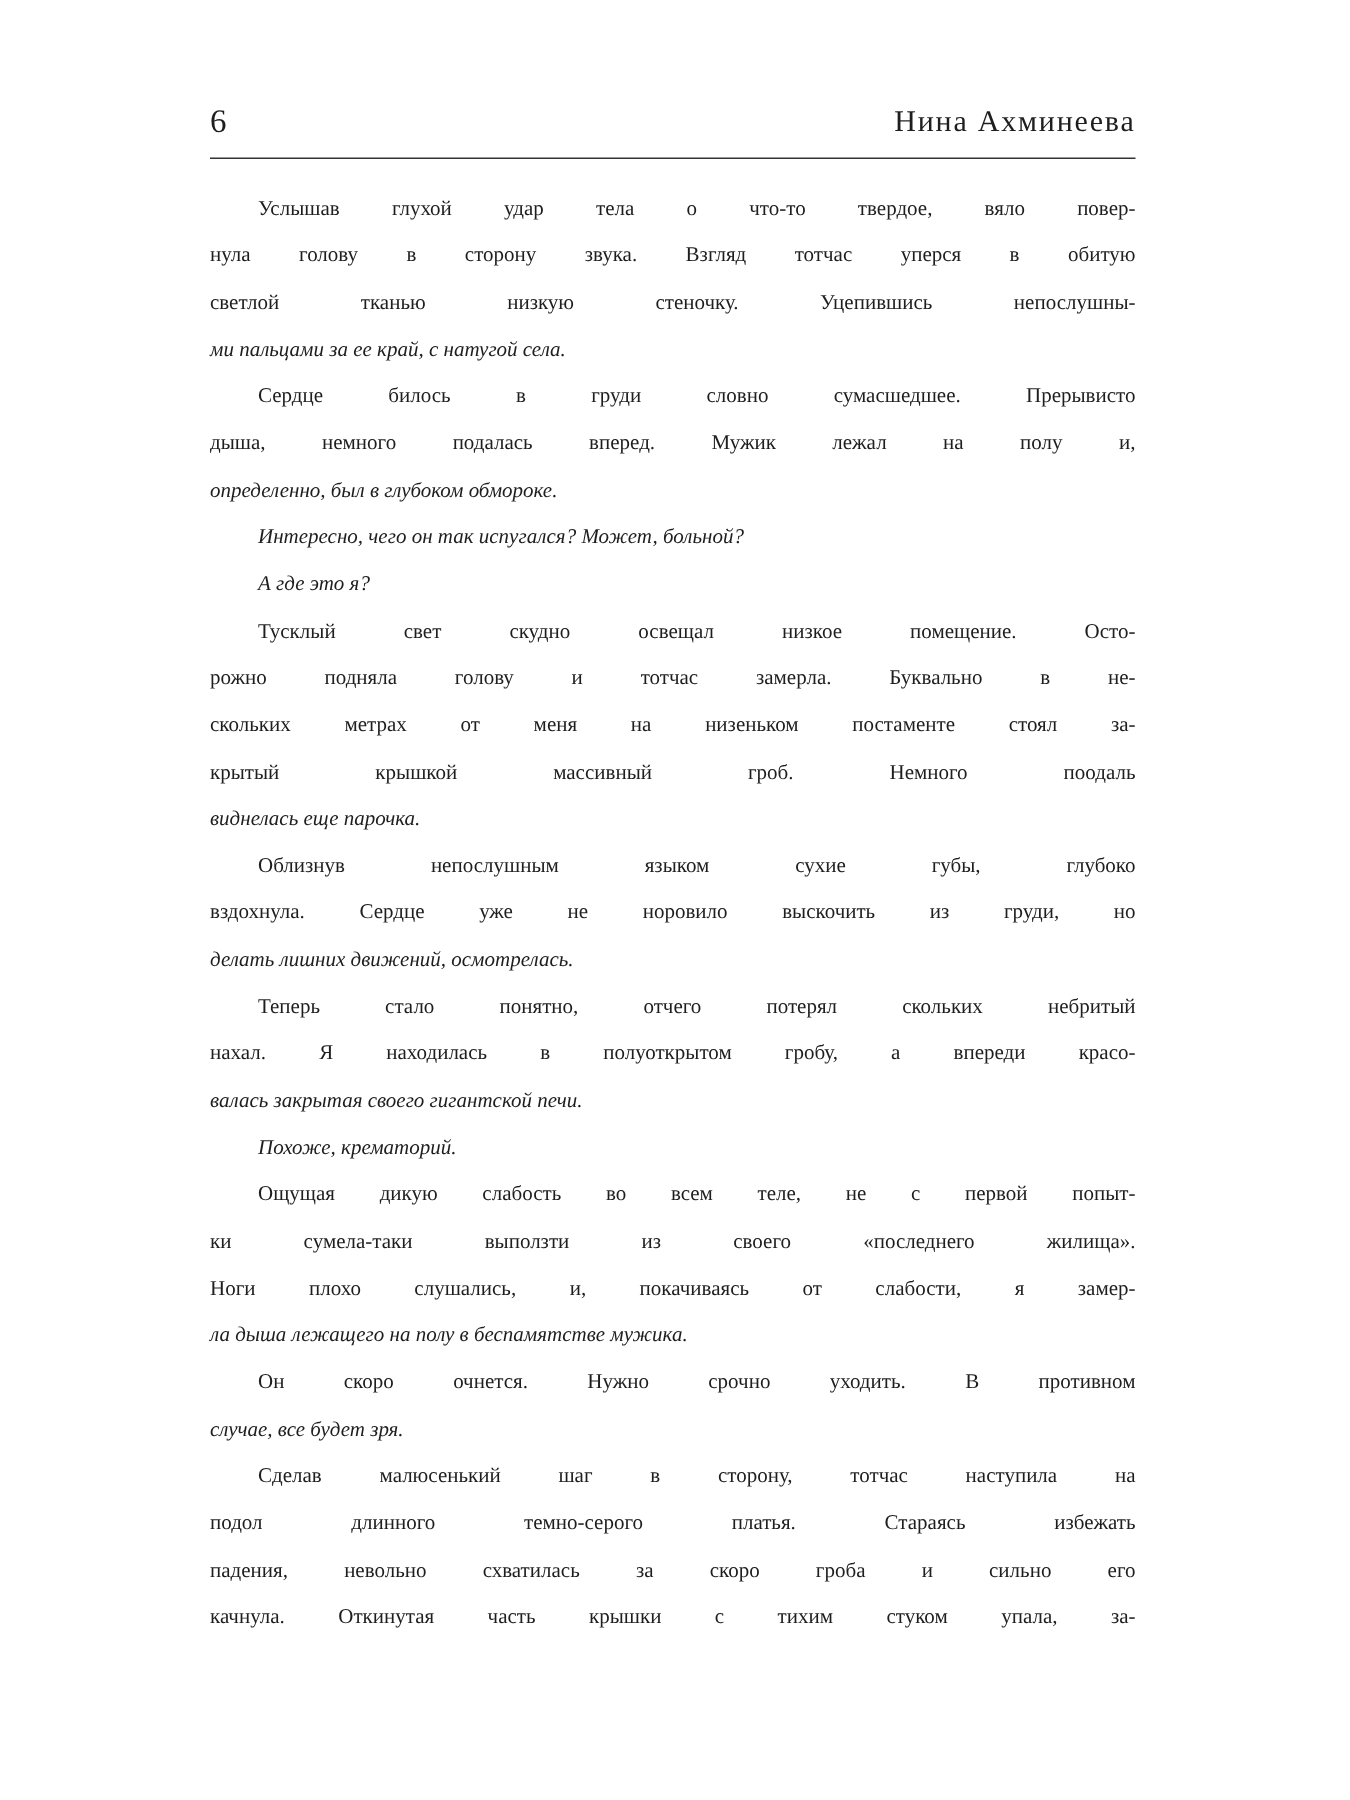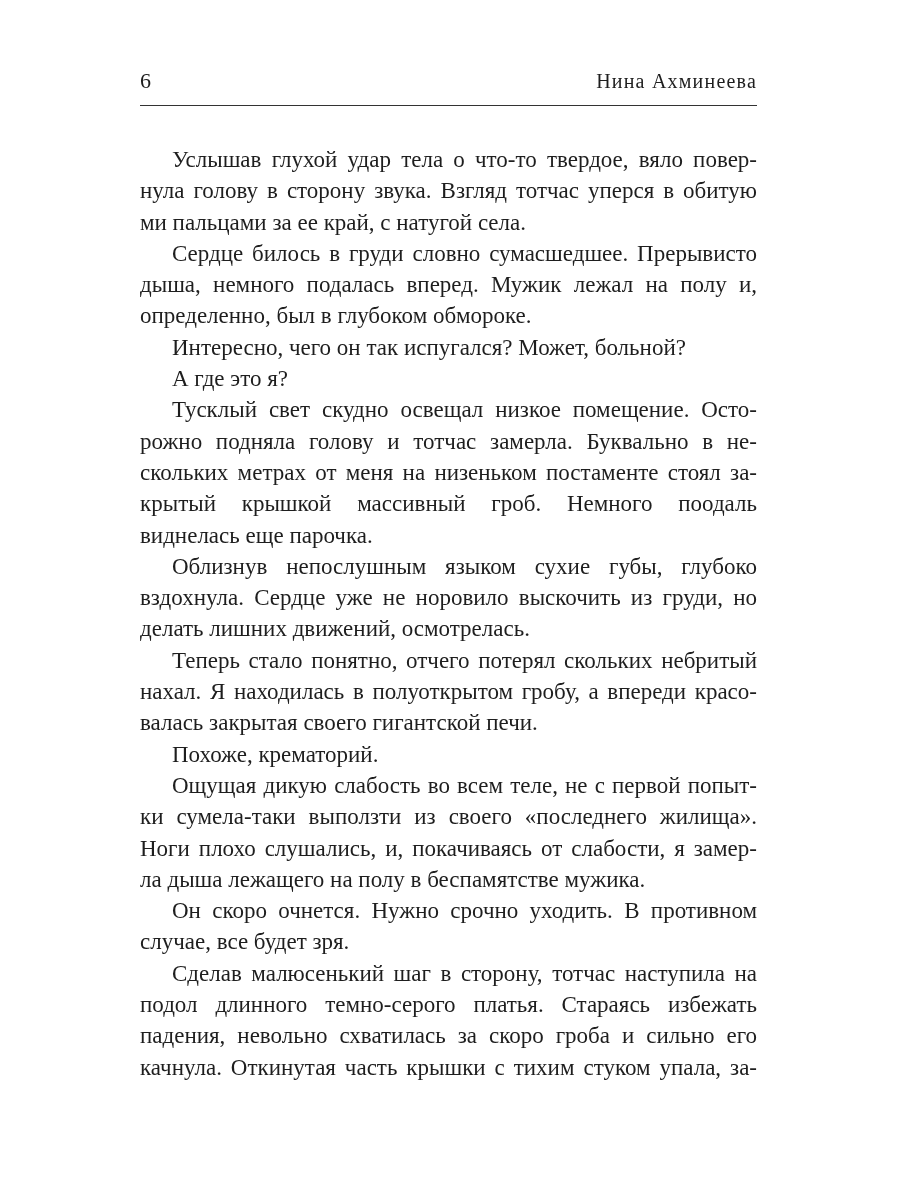--- a/index.html
+++ b/index.html
@@ -41,52 +41,54 @@
       position: absolute;
       left: 140px;
       top: 105px;
       width: 617px;
       height: 0;
       border-top: 1.5px solid #333333;
     }
     .text-body {
       position: absolute;
       left: 140px;
-      top: 144px;
+      top: 124px;
       width: 617px;
-      font-size: 23px;
+      font-size: 14px;
       line-height: 31.3px;
     }
     .line {
       display: block;
       height: 31.3px;
       white-space: nowrap;
       text-align: justify;
       text-align-last: justify;
     }
     .line.last {
       text-align-last: left;
+      font-style: italic;
     }
     .line.first {
       padding-left: 32px;
     }
   </style>
 </head>
 <body>
 
 <div class="page-header">
   <span class="page-number">6</span>
   <span class="running-head">Нина Ахминеева</span>
 </div>
 <div class="header-rule"></div>
 
 <div class="text-body" id="text-body">
     <div class="para-block">
       <span class="line first">Услышав глухой удар тела о что-то твердое, вяло повер-</span>
       <span class="line">нула голову в сторону звука. Взгляд тотчас уперся в обитую</span>
+      <span class="line">светлой тканью низкую стеночку. Уцепившись непослушны-</span>
       <span class="line last">ми пальцами за ее край, с натугой села.</span>
     </div>
     <div class="para-block">
       <span class="line first">Сердце билось в груди словно сумасшедшее. Прерывисто</span>
       <span class="line">дыша, немного подалась вперед. Мужик лежал на полу и,</span>
       <span class="line last">определенно, был в глубоком обмороке.</span>
     </div>
     <div class="para-block">
       <span class="line first last">Интересно, чего он так испугался? Может, больной?</span>
     </div>

